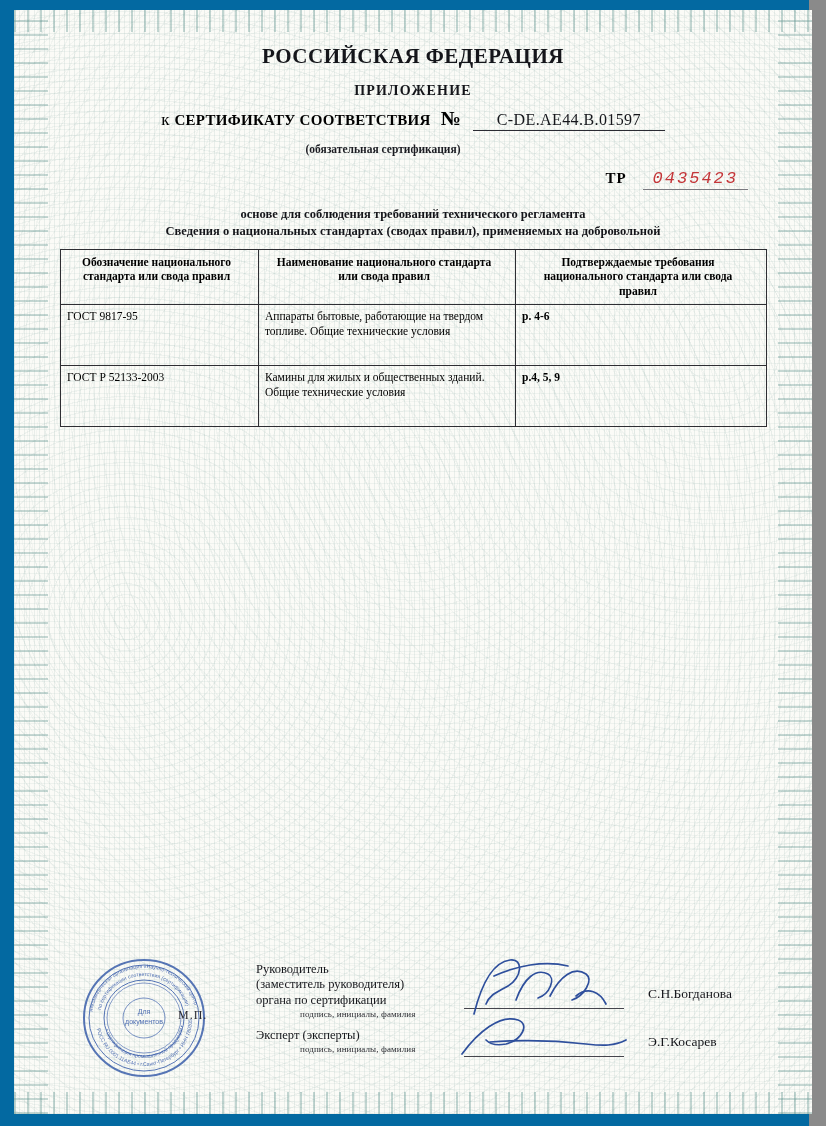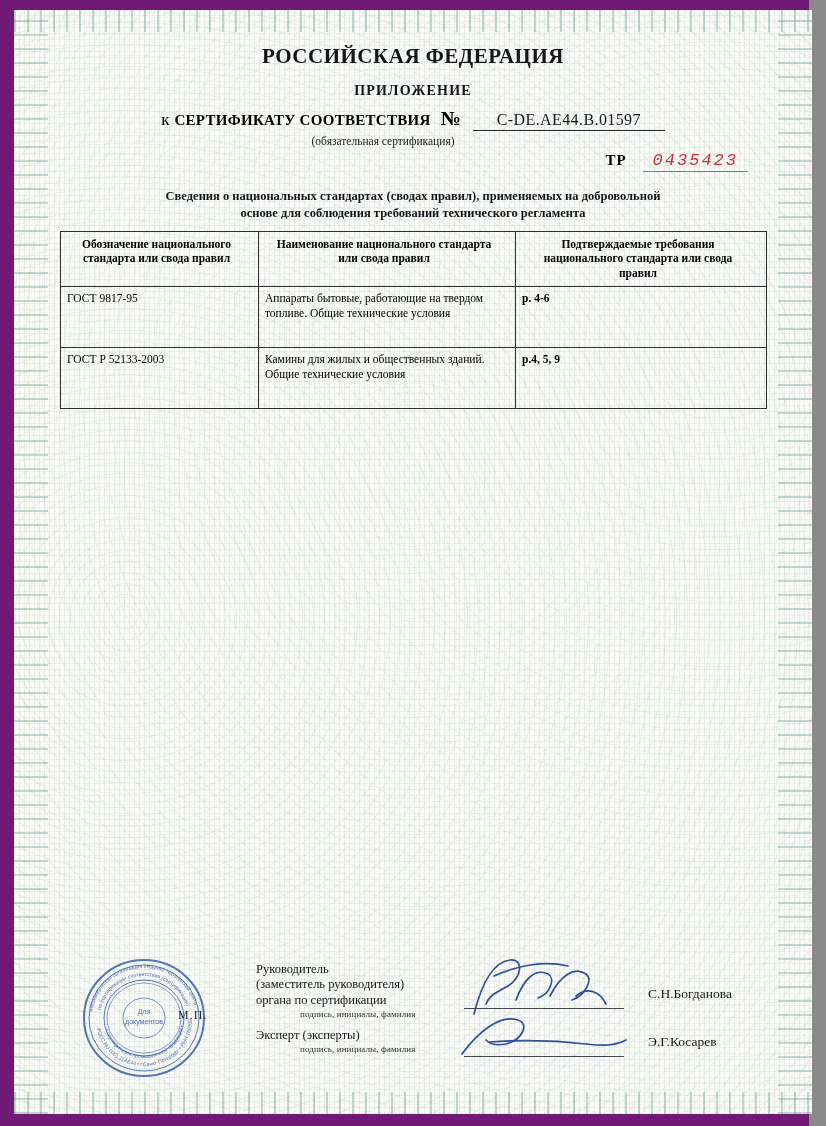--- a/index.html
+++ b/index.html
@@ -11,21 +11,21 @@
     width: 826px;
     height: 1126px;
     font-family: "Liberation Serif", serif;
     overflow: hidden;
   }
 
   #page {
     position: relative;
     width: 809px;
     height: 1126px;
-    background: #701a75;
+    background: #0369a1;
     box-sizing: border-box;
   }
 
   
   .paper {
     position: absolute;
     left: 14px;
     top: 10px;
     width: 798px;
     height: 1104px;
@@ -160,31 +160,31 @@
     letter-spacing: 0.4px;
     border-bottom: 1px solid #2b2b33;
     padding: 0 6px 1px 6px;
     min-width: 180px;
     text-align: center;
     color: #16171c;
   }
   .subtitle-obyaz {
     text-align: center;
     font-size: 11.5px;
-    font-weight: normal;
-    margin-top: 4px;
+    font-weight: bold;
+    margin-top: 12px;
     margin-left: -60px;
     color: #1b1c22;
   }
 
   .tr-row {
     display: flex;
     align-items: baseline;
     justify-content: flex-end;
-    margin-top: 4px;
+    margin-top: 14px;
     padding-right: 18px;
   }
   .tr-label {
     font-size: 15px;
     font-weight: bold;
     letter-spacing: 1px;
     margin-right: 16px;
   }
   .tr-value {
     font-size: 17px;
@@ -334,22 +334,22 @@
       </div>
 
       <div class="subtitle-obyaz">(обязательная сертификация)</div>
 
       <div class="tr-row">
         <span class="tr-label">ТР</span>
         <span class="tr-value">0435423</span>
       </div>
 
       <div class="svedeniya">
+        <div>основе для соблюдения требований технического регламента</div>
         <div>Сведения о национальных стандартах (сводах правил), применяемых на добровольной</div>
-        <div>основе для соблюдения требований технического регламента</div>
       </div>
 
       <table class="std">
         <colgroup>
           <col style="width:198px">
           <col style="width:257px">
           <col style="width:251px">
         </colgroup>
         <thead>
           <tr>

